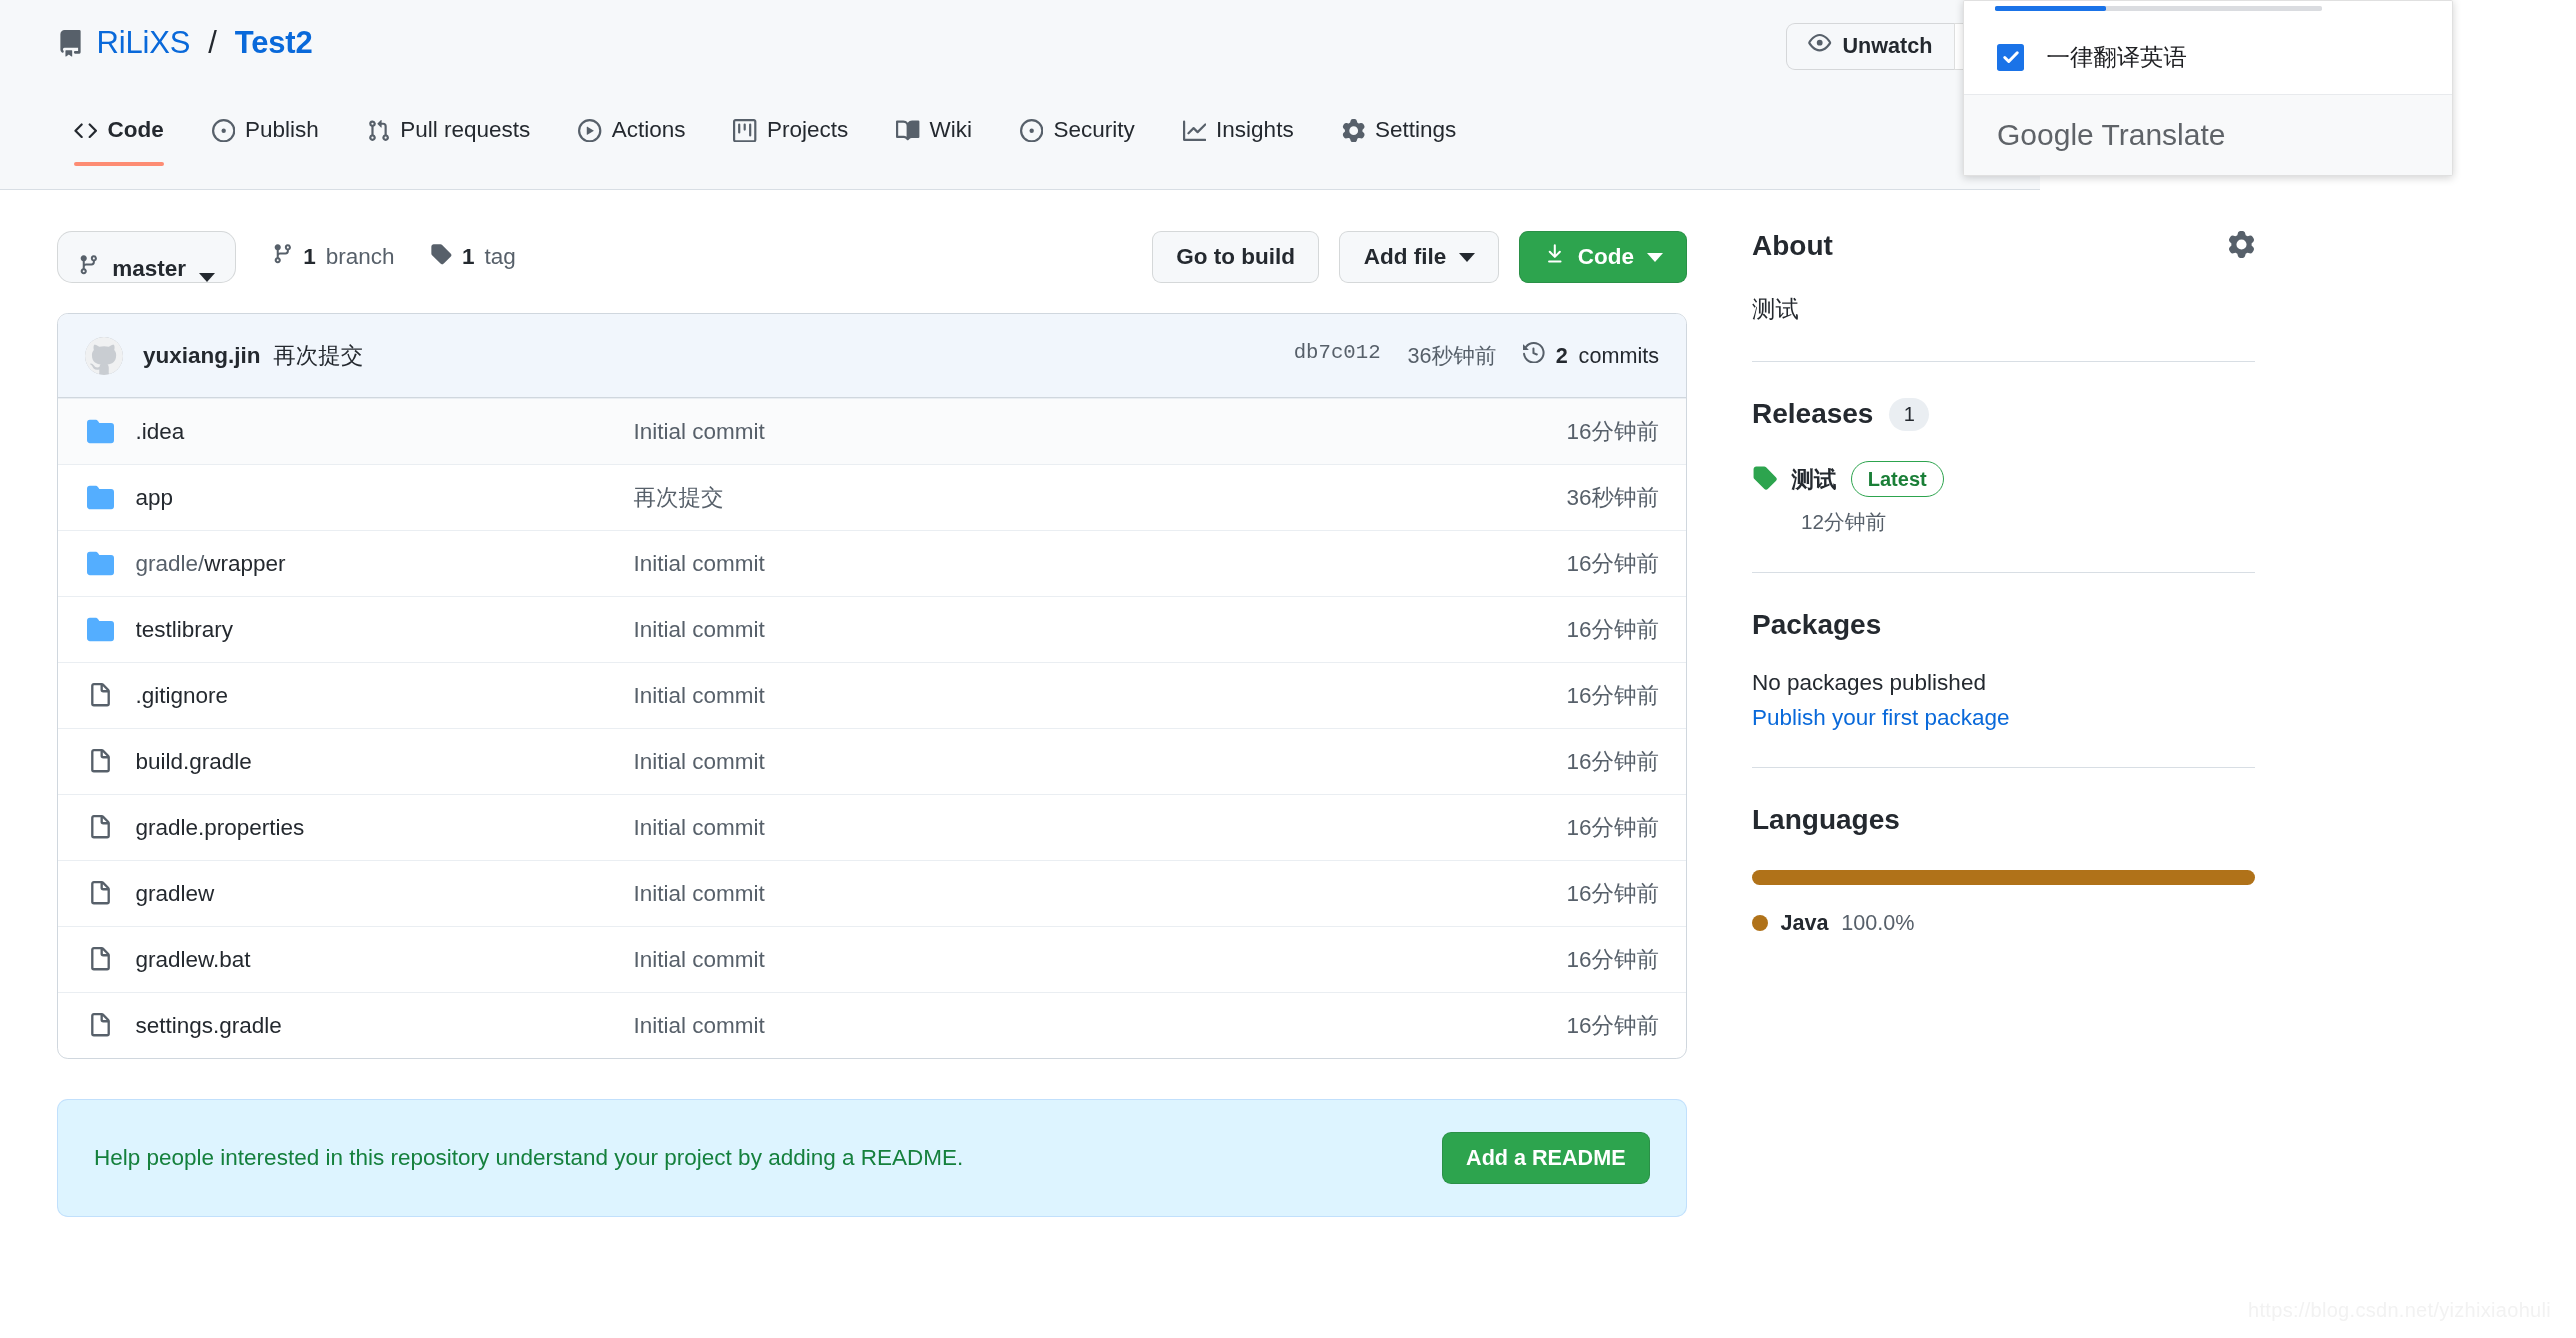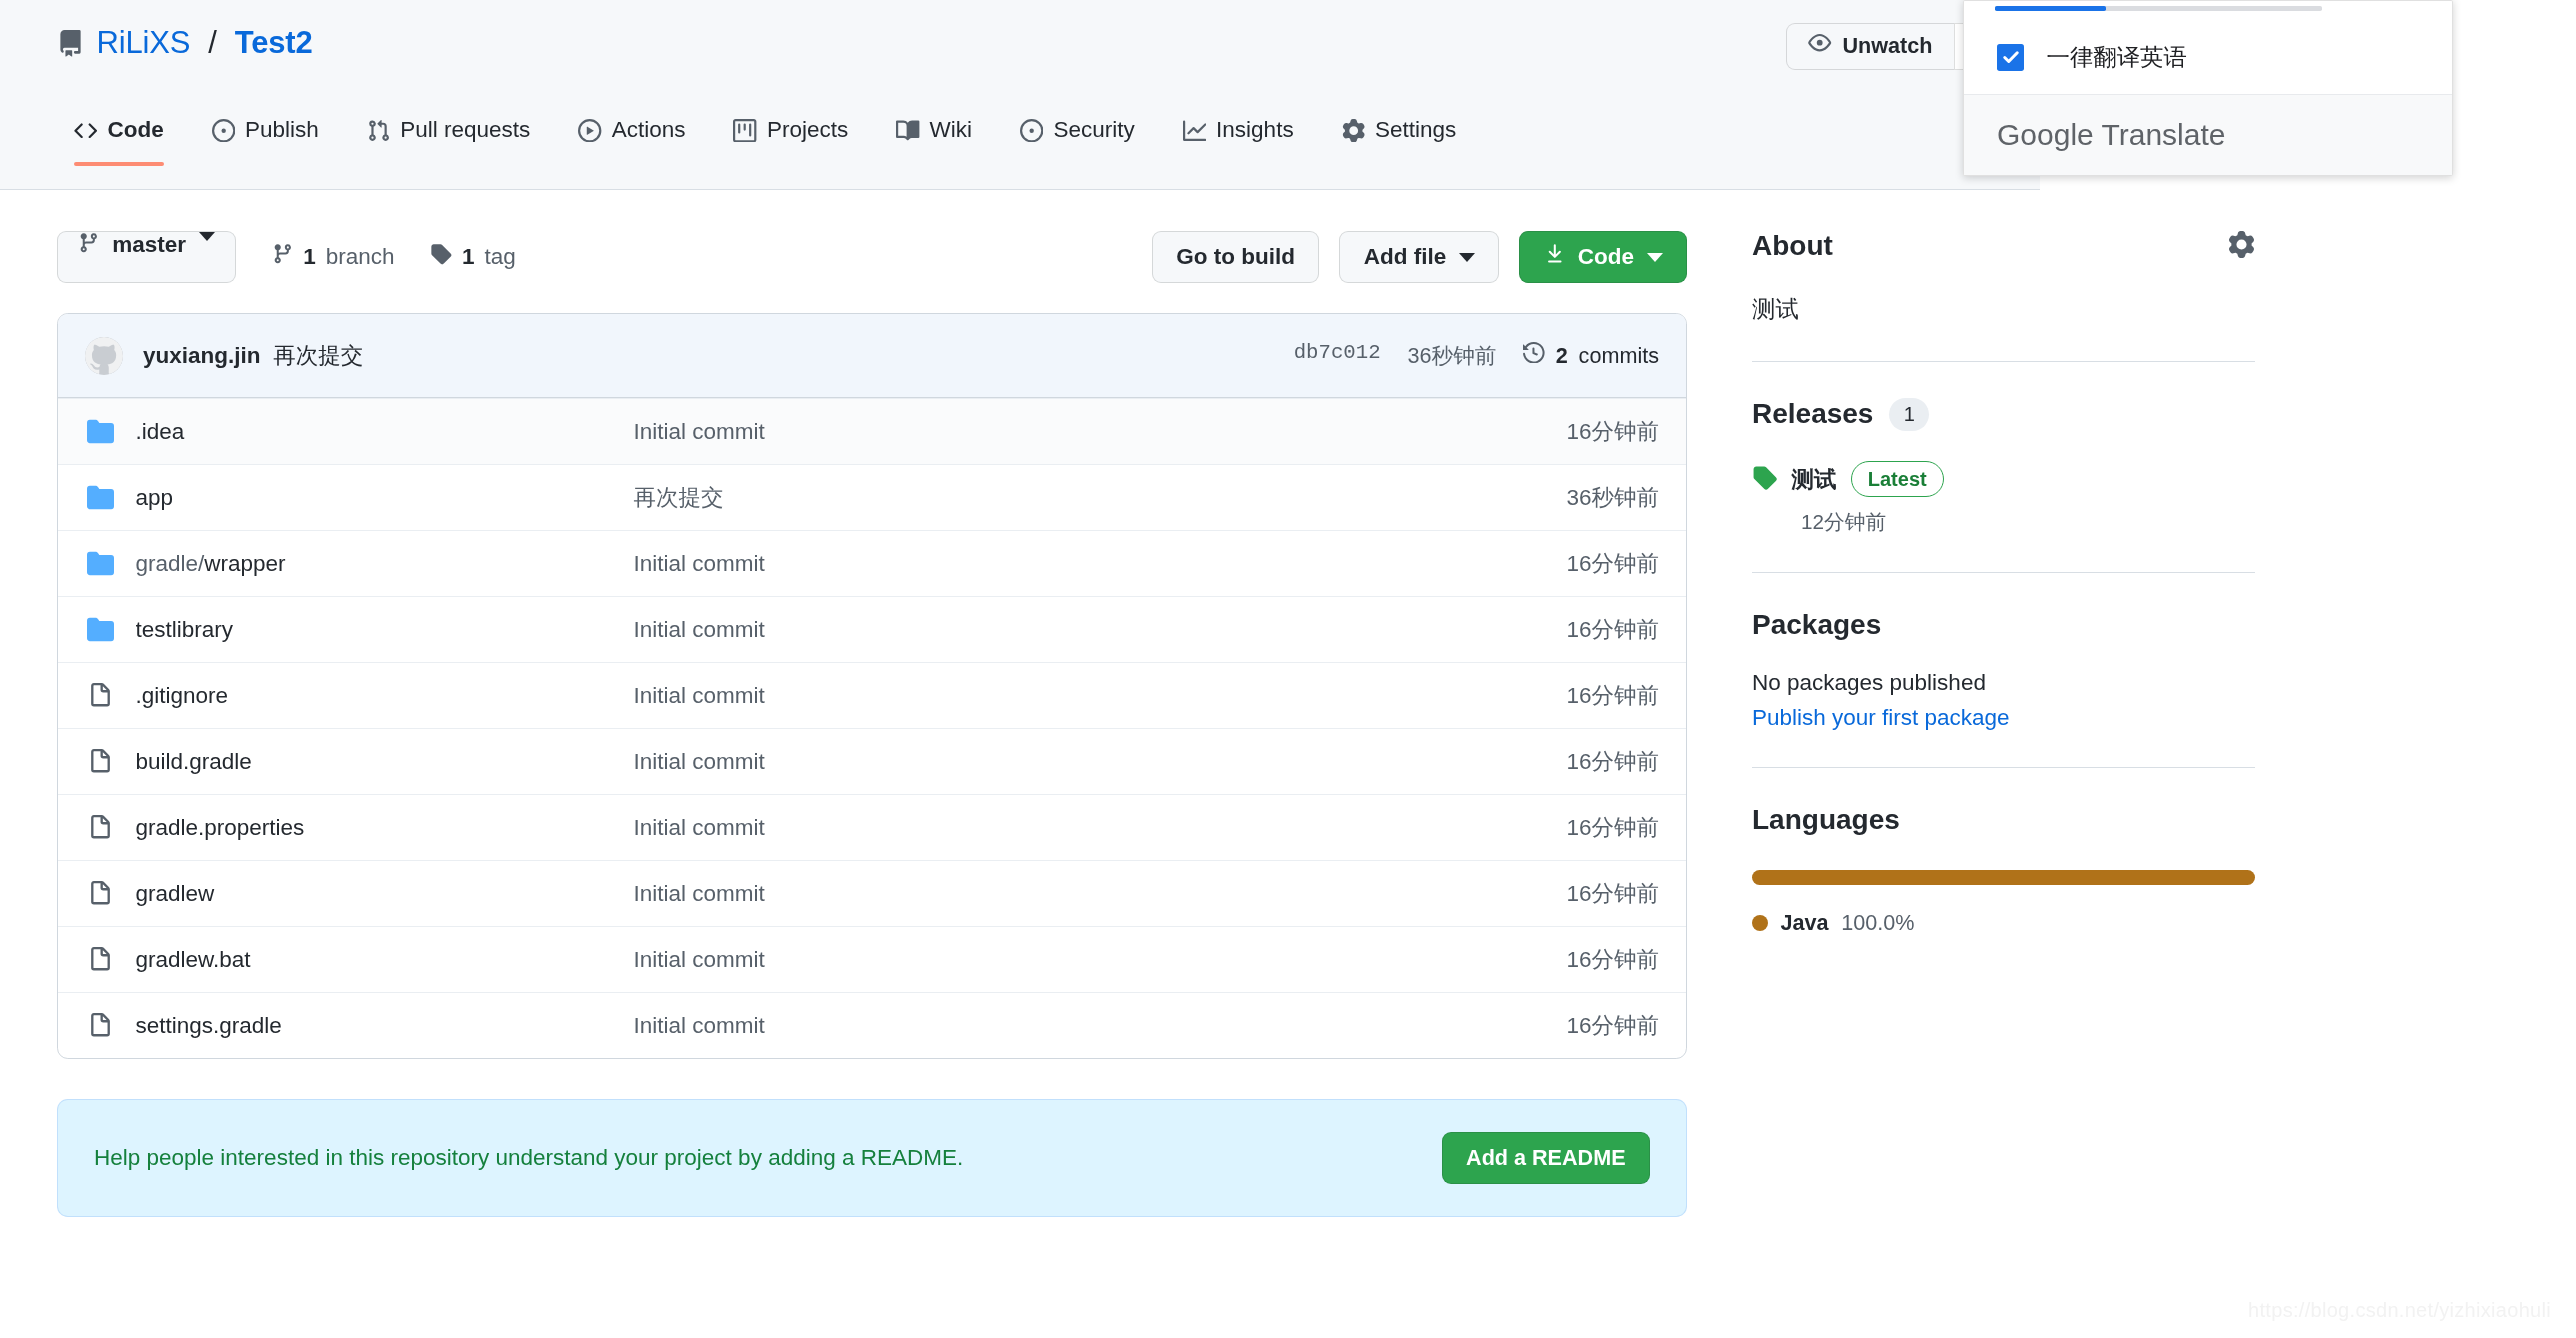--- a/index.html
+++ b/index.html
@@ -74,23 +74,23 @@
   .body-wrap {
     position:absolute; top: 190px; left:0; width: 2576px;
     display: flex; padding: 40px 57px 0 57px;
   }
   .col-main { width: 1630px; flex: none; }
   .col-side { width: 503px; flex:none; margin-left: 65px; }
 
   
   .file-toolbar { display:flex; align-items:center; height: 54px; margin-bottom: 29px; }
   .branch-btn {
-    display:flex; align-items:flex-start; gap:12.6px;
+    display:flex; align-items:flex-end; gap:12.6px;
     height: 52px; padding: 0 20px;
-    background:#f6f8fa; border:0.9px solid rgba(27,31,36,.15); border-radius:9px;
+    background:#f6f8fa; border:0.9px solid rgba(27,31,36,.15); border-radius:15px;
     font-size: 22.5px; font-weight:600; color:#24292f;
   }
   .caret { width:0;height:0;border-left:8px solid transparent;border-right:8px solid transparent;border-top:9px solid #24292f;display:inline-block;}
   .caret.white { border-top-color:#fff; }
   .meta-link { display:flex; align-items:center; gap:10px; margin-left: 36px; font-size:22.5px; color:#57606a;}
   .meta-link b { color:#24292f; font-weight:600; }
   .toolbar-right { margin-left:auto; display:flex; align-items:center; gap: 20px; }
   .btn {
     display:flex; align-items:center; gap:12.6px; height:52px; padding:0 23.4px;
     background:#f6f8fa; border:0.9px solid rgba(27,31,36,.15); border-radius:9px;

